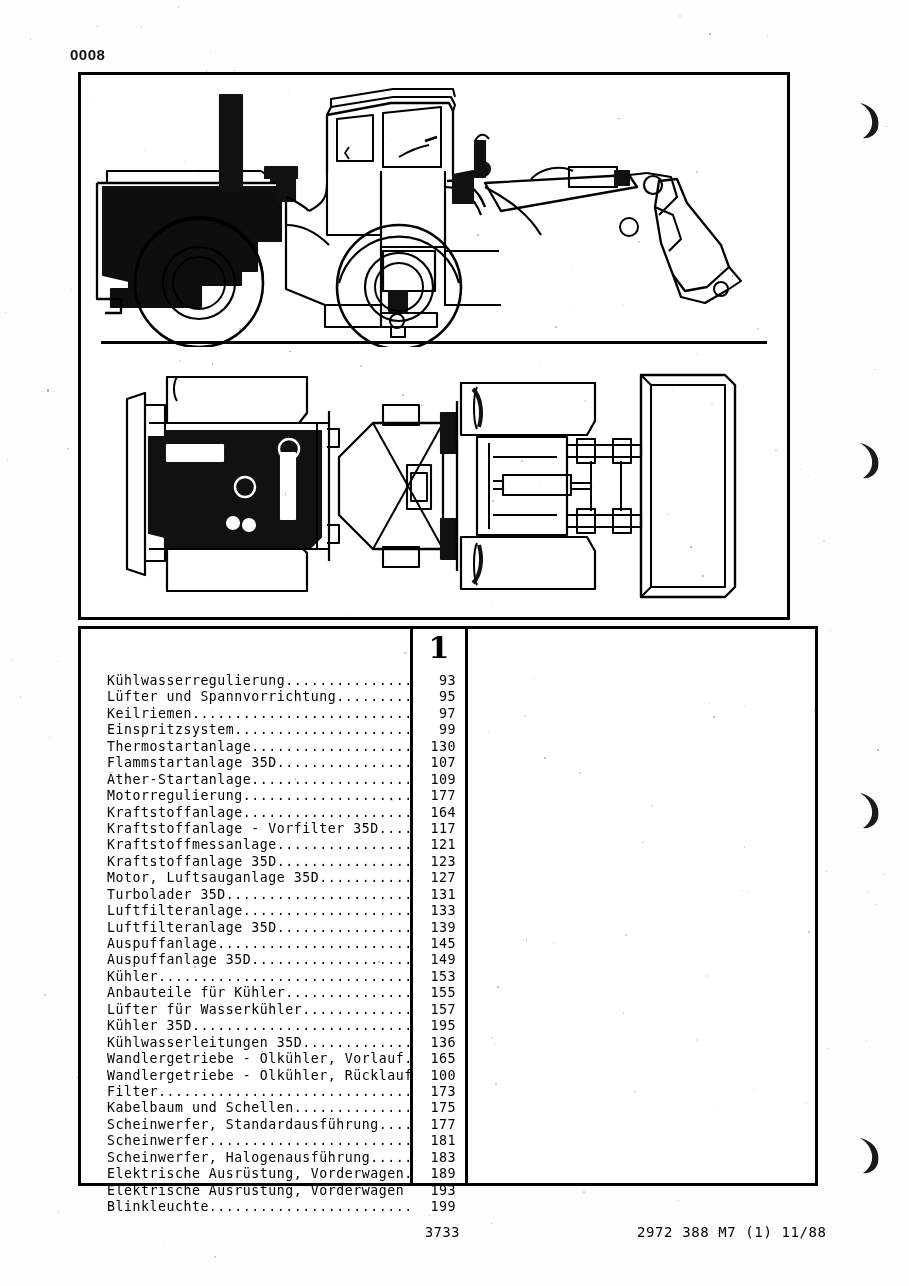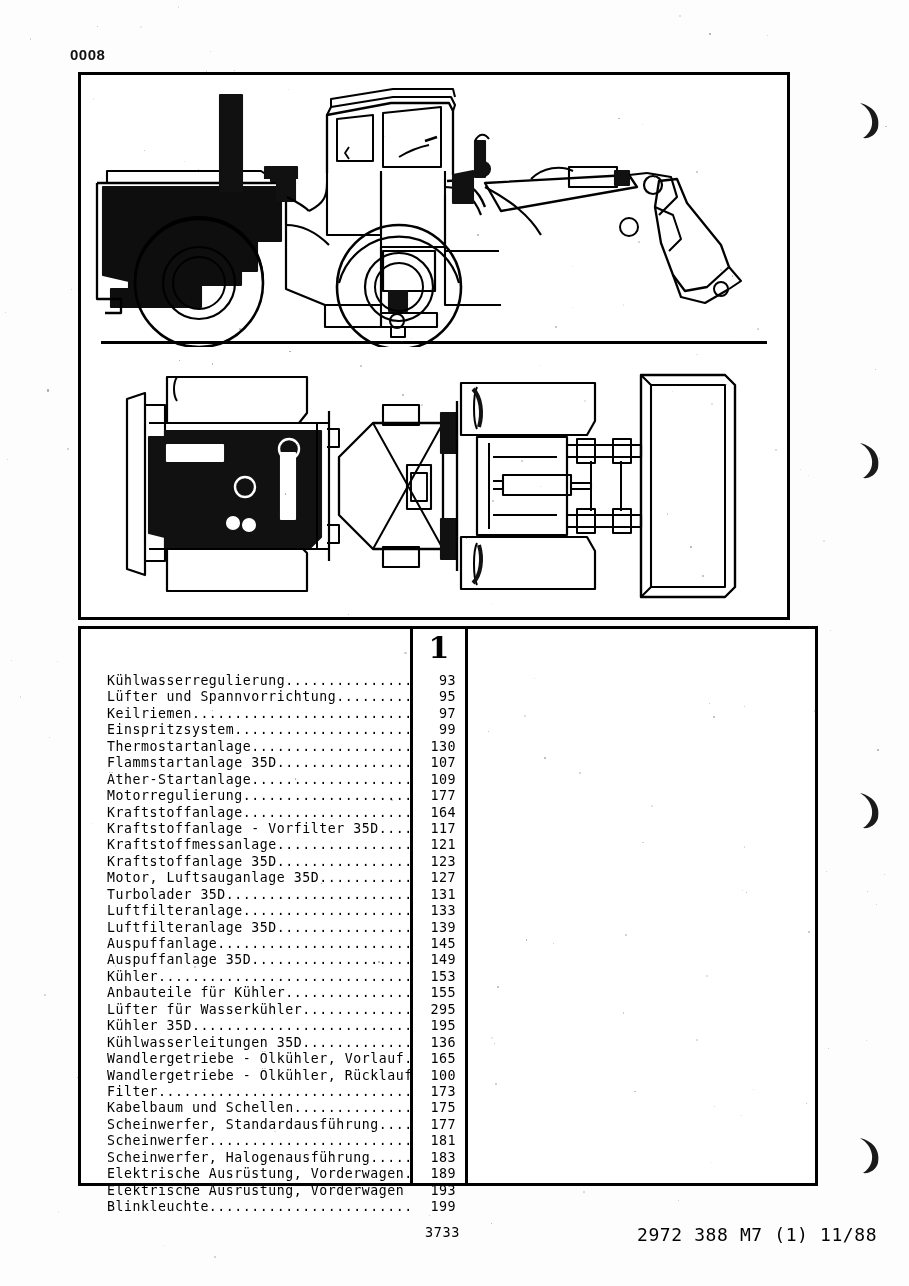--- a/index.html
+++ b/index.html
@@ -146,21 +146,21 @@
     position: absolute;
     left: 425px;
     top: 1224px;
     font-size: 13.5px;
     letter-spacing: .6px;
   }
   #footer-right {
     position: absolute;
     left: 637px;
     top: 1224px;
-    font-size: 18px;
+    font-size: 14px;
     letter-spacing: .6px;
     white-space: pre;
   }
 
   
   .punch-mark {
     position: absolute;
     width: 26px;
     height: 40px;
   }
@@ -397,21 +397,21 @@
           <div class="entry-line">121</div>
           <div class="entry-line">123</div>
           <div class="entry-line">127</div>
           <div class="entry-line">131</div>
           <div class="entry-line">133</div>
           <div class="entry-line">139</div>
           <div class="entry-line">145</div>
           <div class="entry-line">149</div>
           <div class="entry-line">153</div>
           <div class="entry-line">155</div>
-          <div class="entry-line">295</div>
+          <div class="entry-line">157</div>
           <div class="entry-line">195</div>
           <div class="entry-line">136</div>
           <div class="entry-line">165</div>
           <div class="entry-line">100</div>
           <div class="entry-line">173</div>
           <div class="entry-line">175</div>
           <div class="entry-line">177</div>
           <div class="entry-line">181</div>
           <div class="entry-line">183</div>
           <div class="entry-line">189</div>

